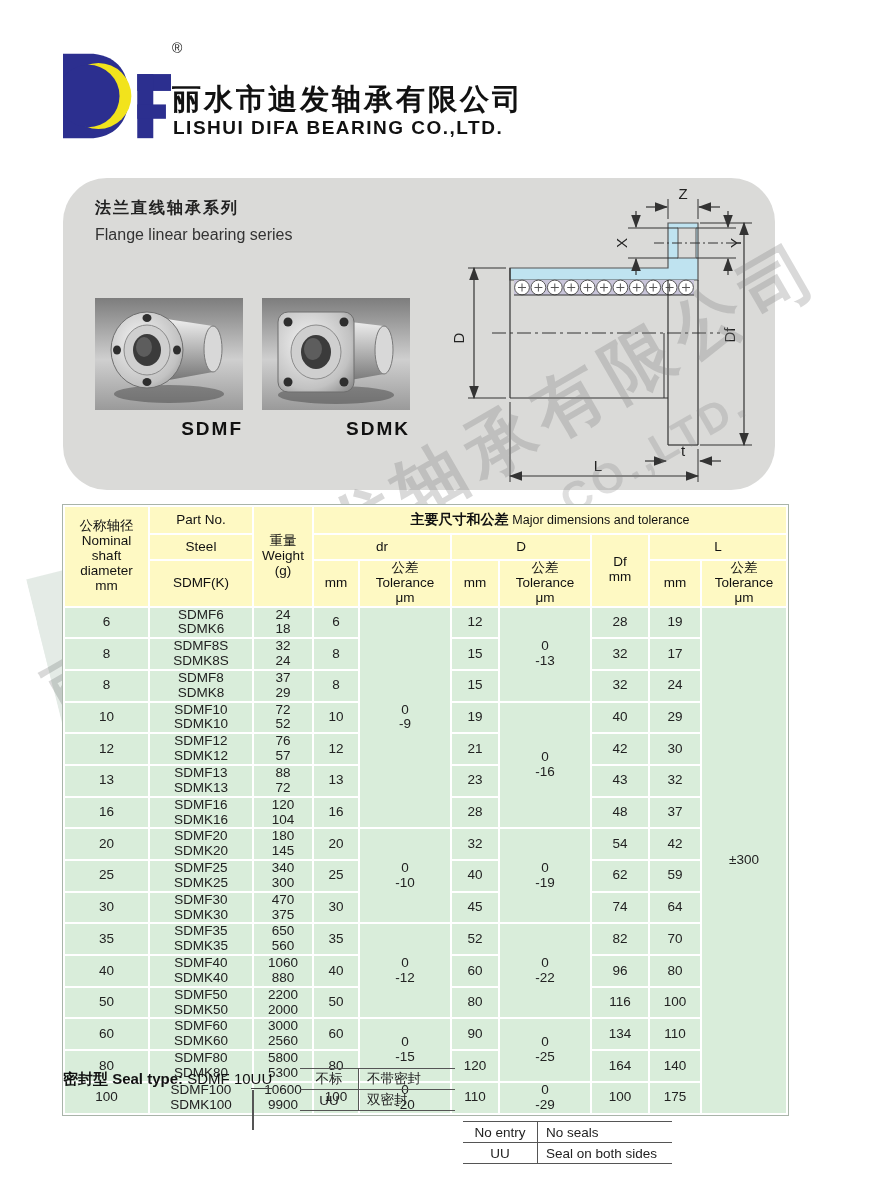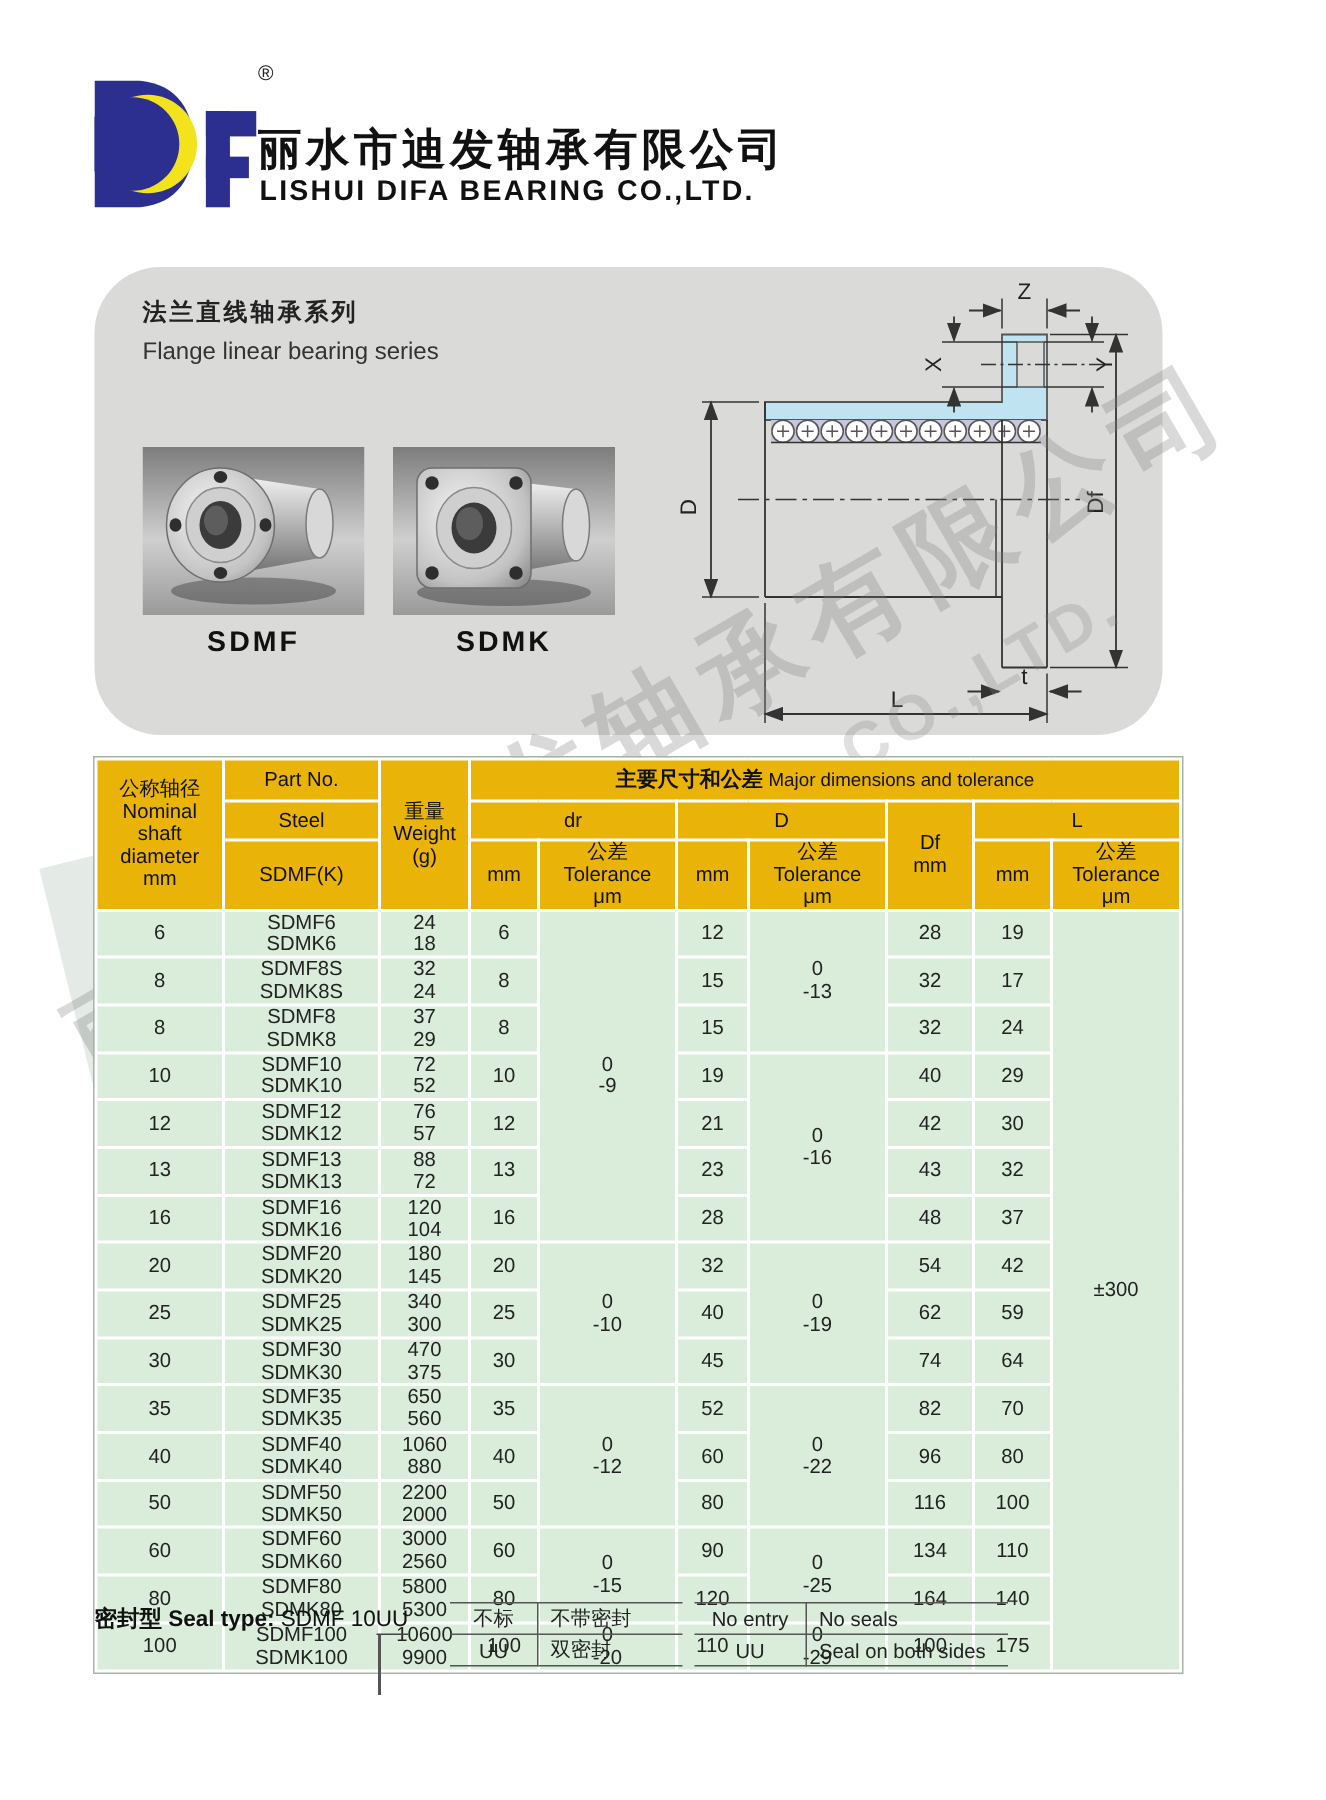--- a/index.html
+++ b/index.html
@@ -12,52 +12,52 @@
   #tagline{left:174px;top:55px;font-size:21px;font-weight:bold;color:#2ea84e;letter-spacing:2px;}
   #company-cn{left:172px;top:80px;font-size:29px;font-weight:bold;color:#111;letter-spacing:3px;}
   #company-en{left:173px;top:117px;font-size:19px;font-weight:bold;color:#111;letter-spacing:1.5px;}
   
   #panel{left:63px;top:178px;width:712px;height:312px;background:#dadad8;border-radius:44px;}
   #panel-title-cn{left:95px;top:198px;font-size:16px;font-weight:bold;letter-spacing:2px;color:#222;}
   #panel-title-en{left:95px;top:226px;font-size:16px;color:#333;}
   .photo{width:148px;height:112px;display:block;}
   #photo-sdmf{left:95px;top:298px;}
   #photo-sdmk{left:262px;top:298px;}
-  .photo-label{width:148px;text-align:center;font-size:19px;font-weight:bold;letter-spacing:2px;color:#111;}
+  .photo-label{width:148px;text-align:right;font-size:19px;font-weight:bold;letter-spacing:2px;color:#111;}
   #label-sdmf{left:95px;top:418px;}
   #label-sdmk{left:262px;top:418px;}
   #drawing{left:440px;top:183px;width:340px;height:310px;}
   .dimline{stroke:#333;stroke-width:1.2;fill:none;}
   .thin{stroke:#333;stroke-width:1;fill:none;}
   .dimtext{font-size:15px;fill:#222;font-family:"Liberation Sans",sans-serif;}
   
   #watermark{left:30px;top:660px;transform:rotate(-30deg);transform-origin:0 0;pointer-events:none;}
   #wm-cn{font-size:70px;font-weight:bold;letter-spacing:10px;color:rgba(128,128,128,0.30);white-space:nowrap;}
   #wm-en{font-size:42px;font-weight:bold;letter-spacing:4px;color:rgba(132,132,132,0.26);white-space:nowrap;margin-top:14px;}
   #wm-logo{left:42px;top:545px;width:200px;height:172px;opacity:0.13;transform:rotate(-14deg);pointer-events:none;}
   
   #spec-table{left:63px;top:505px;border-collapse:collapse;table-layout:fixed;width:723px;}
   #spec-table th,#spec-table td{border:2px solid #ffffff;padding:0;text-align:center;vertical-align:middle;
        white-space:pre-line;line-height:1.1;}
   #spec-table{outline:1px solid #a9b4a9;}
-  #spec-table thead th{background:#eab308;font-weight:normal;font-size:13.5px;color:#111;}
+  #spec-table thead th{background:#fef9c3;font-weight:normal;font-size:13.5px;color:#111;}
   #spec-table tbody td{background:#d9edda;font-size:13.5px;color:#222;}
   .hdr-bold{font-weight:bold;font-size:14px;}
   .hdr-en-small{font-size:12.5px;}
   td.cell-part{text-align:left;padding-left:36px;}
   
   #seal-line{left:63px;top:1070px;font-size:15px;color:#111;}
   #seal-label{font-weight:bold;}
   #seal-suffix{border-bottom:1.5px solid #444;padding-bottom:1px;}
   #seal-leader{left:252px;top:1090px;width:1.5px;height:40px;background:#555;}
   .legend{border-collapse:collapse;font-size:13.5px;color:#222;}
   .legend td{border-top:1.4px solid #555;border-bottom:1.4px solid #555;height:20px;padding:0 8px;}
   .legend td:first-child{border-right:1.4px solid #555;text-align:center;}
   #legend-cn{left:300px;top:1068px;}
-  #legend-en{left:463px;top:1068px;}
+  #legend-en{left:463px;top:1121px;}
   #legend-cn td:first-child{width:42px;}
   #legend-cn td:last-child{width:80px;}
   #legend-en td:first-child{width:58px;}
   #legend-en td:last-child{width:118px;}
 </style>
 </head>
 <body>
 
 <div id="page">
 

